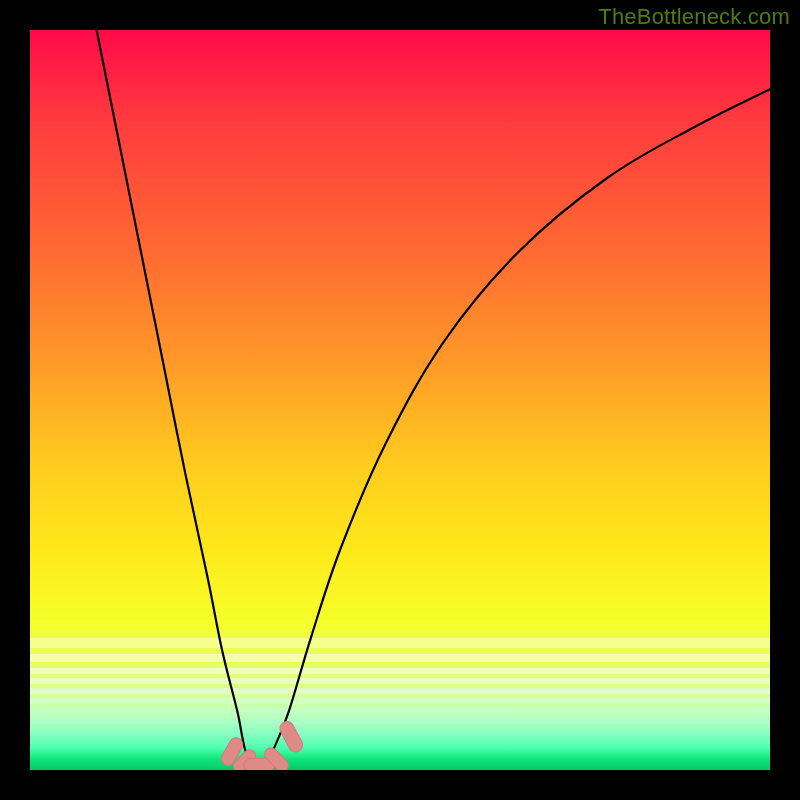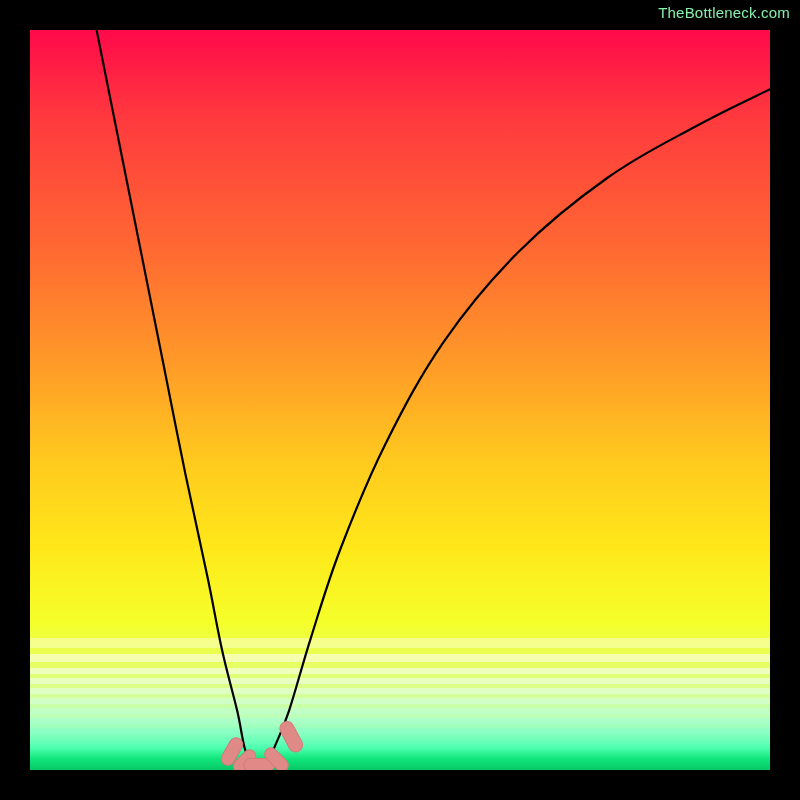--- a/index.html
+++ b/index.html
@@ -69,22 +69,22 @@
     inset: 0;
     width: 100%;
     height: 100%;
     overflow: visible;
   }
 
   .watermark {
     position: absolute;
     top: 4px;
     right: 10px;
-    color: #86efac;
-    font-size: 15px;
+    color: #4d7c0f;
+    font-size: 22px;
     letter-spacing: 0.2px;
     font-weight: 500;
     user-select: none;
   }
 </style>
 </head>
 <body>
 
 <div class="stage">
 

